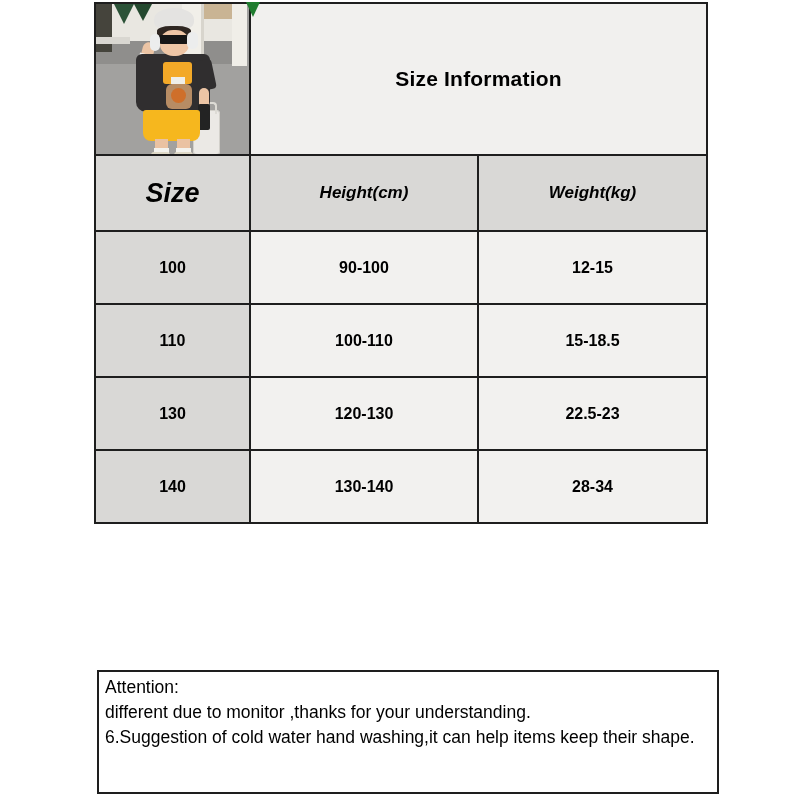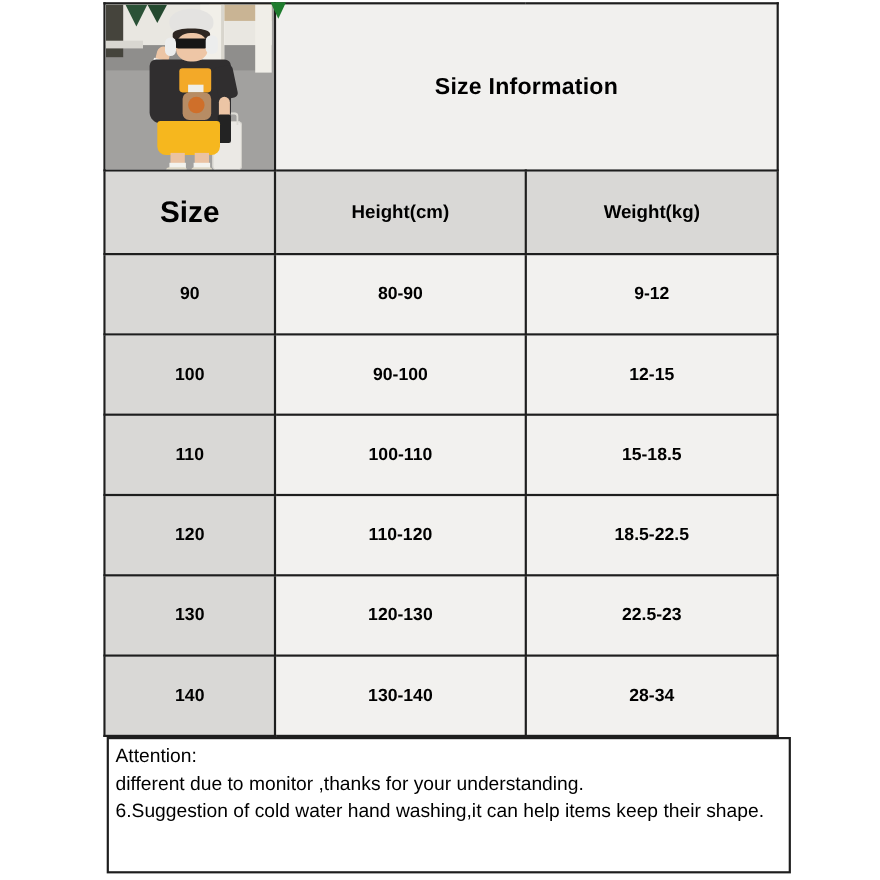--- a/index.html
+++ b/index.html
@@ -11,21 +11,21 @@
   table.size-table{
     position:absolute;left:94px;top:2px;width:612px;
     border-collapse:collapse;table-layout:fixed;
   }
   table.size-table td{
     border:2px solid #1e1e1e;text-align:center;vertical-align:middle;
     padding:0;overflow:hidden;
   }
   col.c-size{width:155px;} col.c-height{width:228px;} col.c-weight{width:229px;}
   .r-photo td{height:150px;}
-  .r-head  td{height:74px;}
+  .r-head  td{height:74px;font-style:italic;}
   .r-data  td{height:71px;}
   td.photo-td{background:#a2a19f;}
   td.info-td{background:#f1f0ee;font-size:21px;font-weight:bold;letter-spacing:.2px;}
   td.head-td{background:#d9d8d6;font-weight:bold;font-size:17px;}
   td.head-size{font-size:27px;}
   td.size-td{background:#d9d8d6;font-weight:bold;font-size:16px;}
   td.data-td{background:#f2f1ef;font-weight:bold;font-size:16px;}
   
   .attention{
     position:absolute;left:97px;top:670px;width:606px;height:117px;
@@ -128,38 +128,28 @@
         </div>
       </td>
       <td class="info-td" colspan="2">Size Information</td>
     </tr>
     <tr class="r-head">
       <td class="head-td head-size">Size</td>
       <td class="head-td">Height(cm)</td>
       <td class="head-td">Weight(kg)</td>
     </tr>
     <tr class="r-data">
-      <td class="size-td">90</td>
-      <td class="data-td">80-90</td>
-      <td class="data-td">9-12</td>
-    </tr>
-    <tr class="r-data">
       <td class="size-td">100</td>
       <td class="data-td">90-100</td>
       <td class="data-td">12-15</td>
     </tr>
     <tr class="r-data">
       <td class="size-td">110</td>
       <td class="data-td">100-110</td>
       <td class="data-td">15-18.5</td>
-    </tr>
-    <tr class="r-data">
-      <td class="size-td">120</td>
-      <td class="data-td">110-120</td>
-      <td class="data-td">18.5-22.5</td>
     </tr>
     <tr class="r-data">
       <td class="size-td">130</td>
       <td class="data-td">120-130</td>
       <td class="data-td">22.5-23</td>
     </tr>
     <tr class="r-data">
       <td class="size-td">140</td>
       <td class="data-td">130-140</td>
       <td class="data-td">28-34</td>

